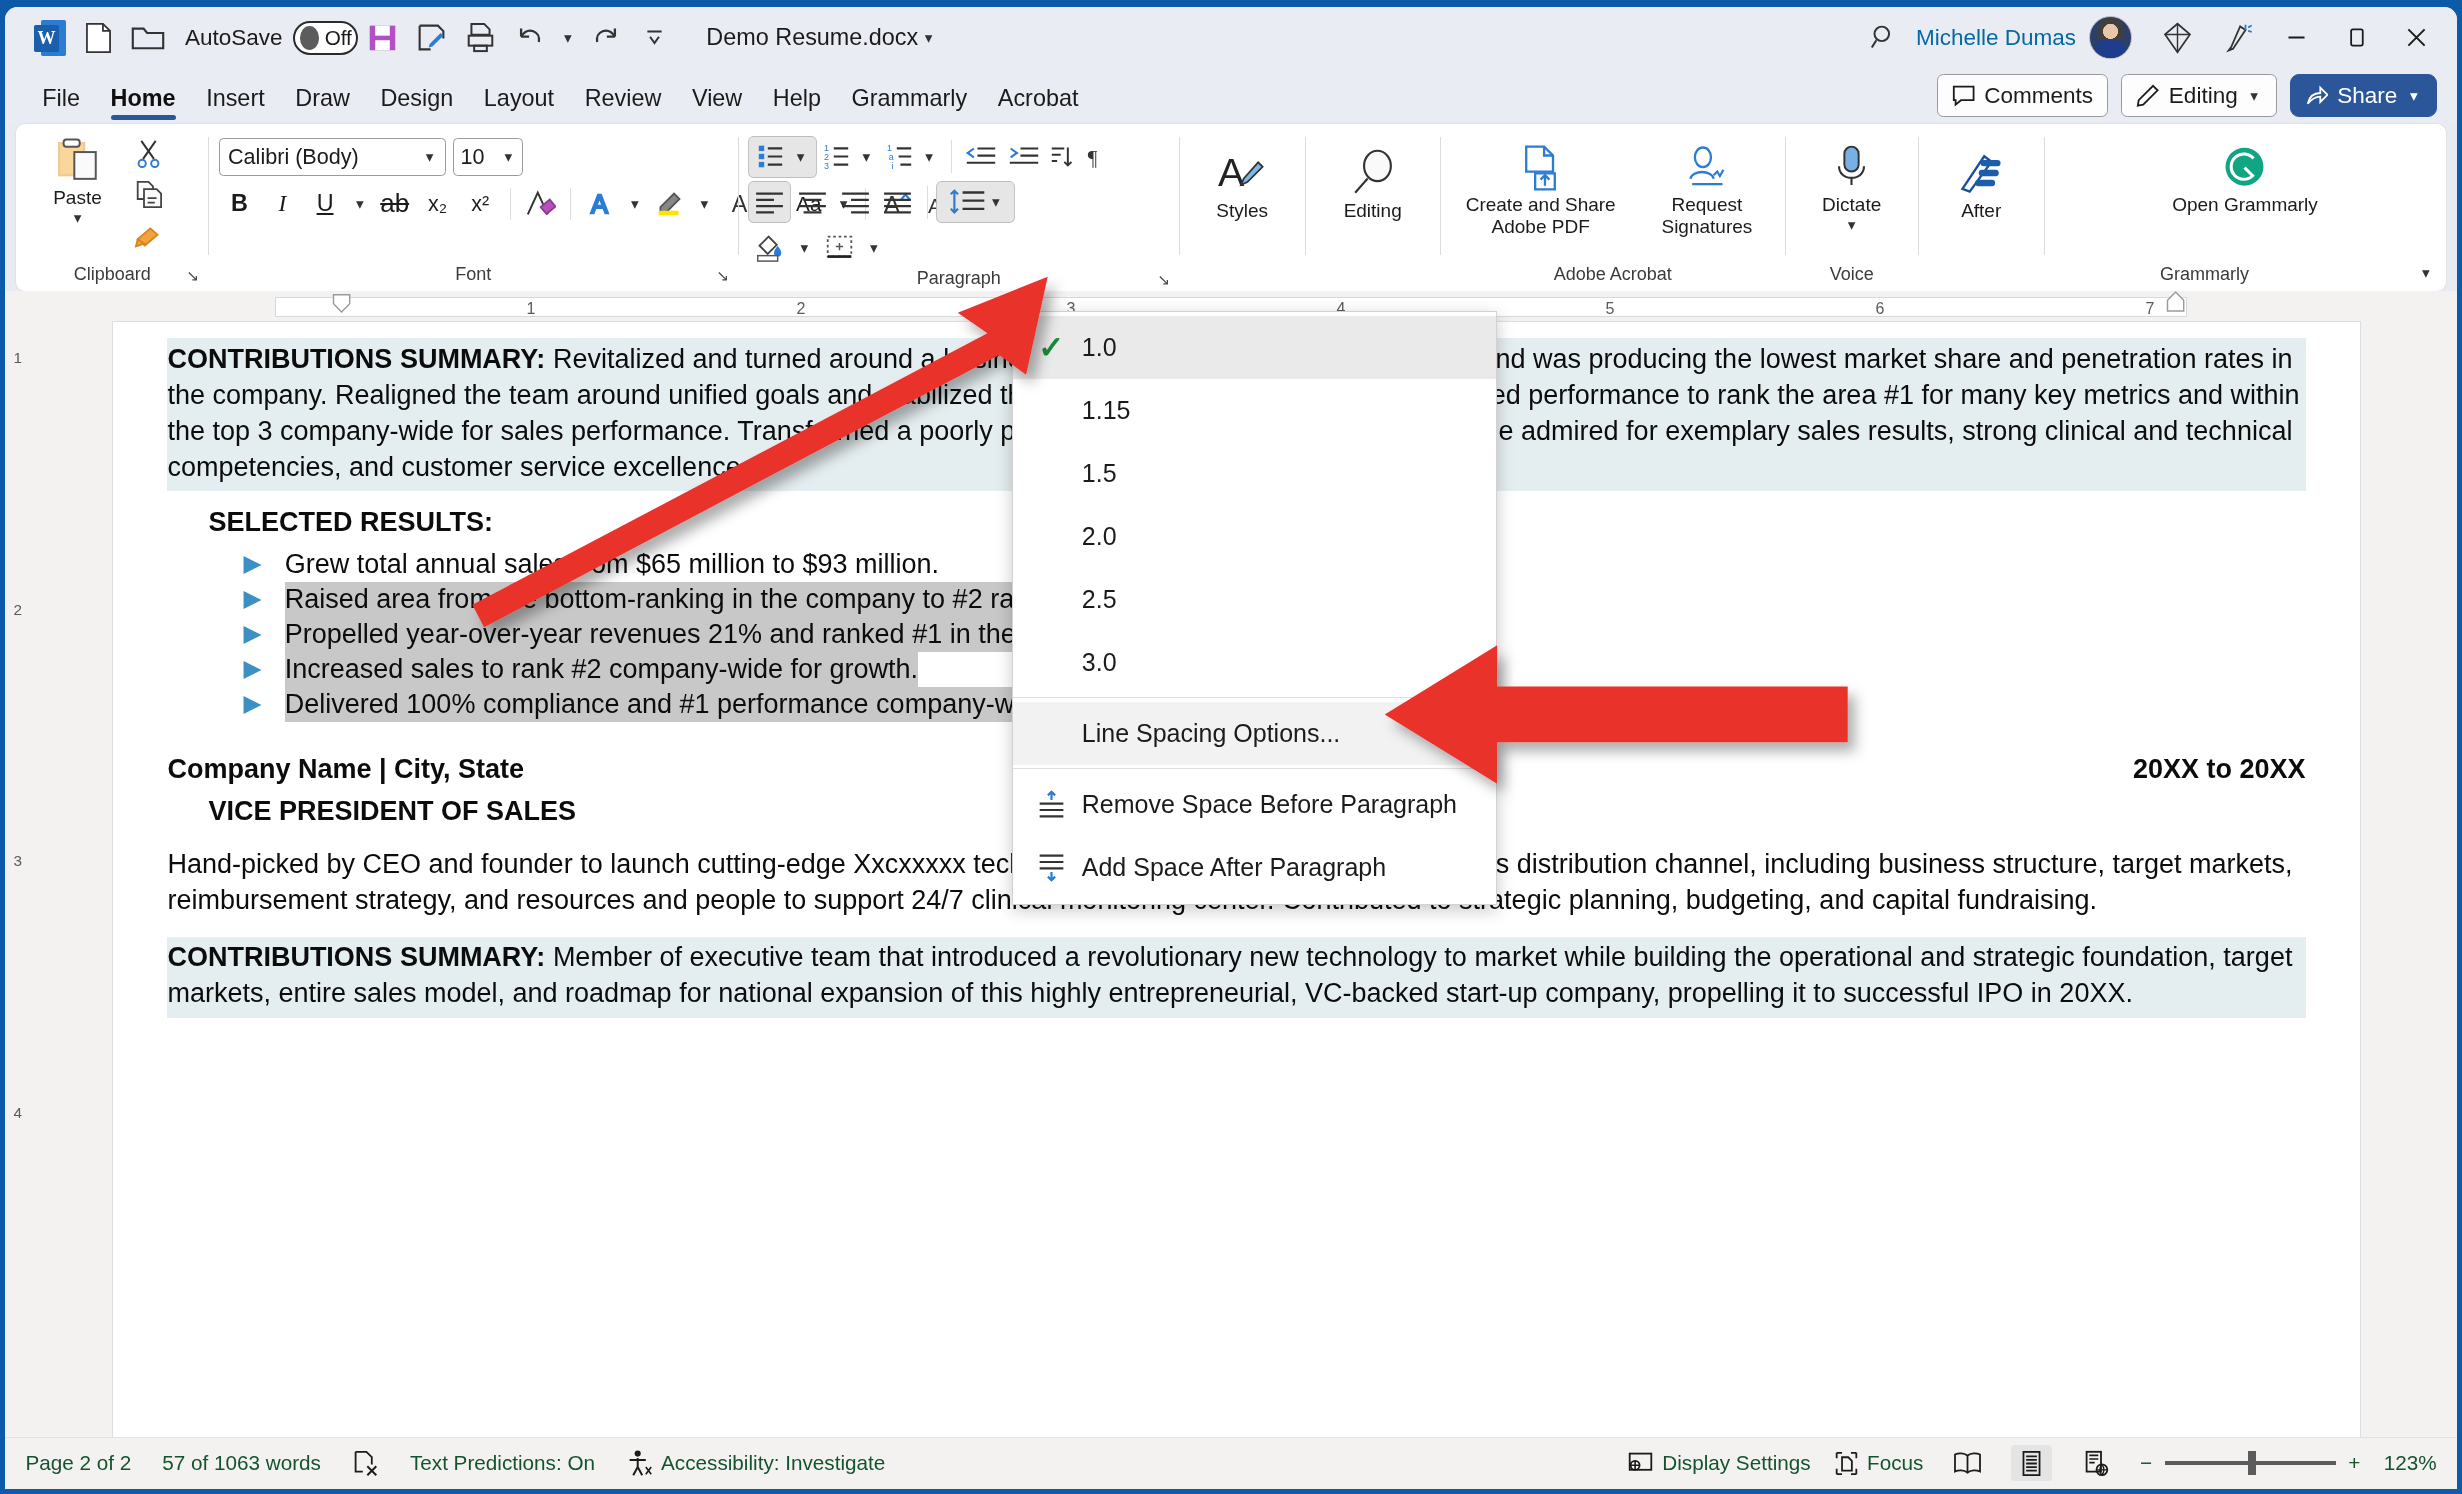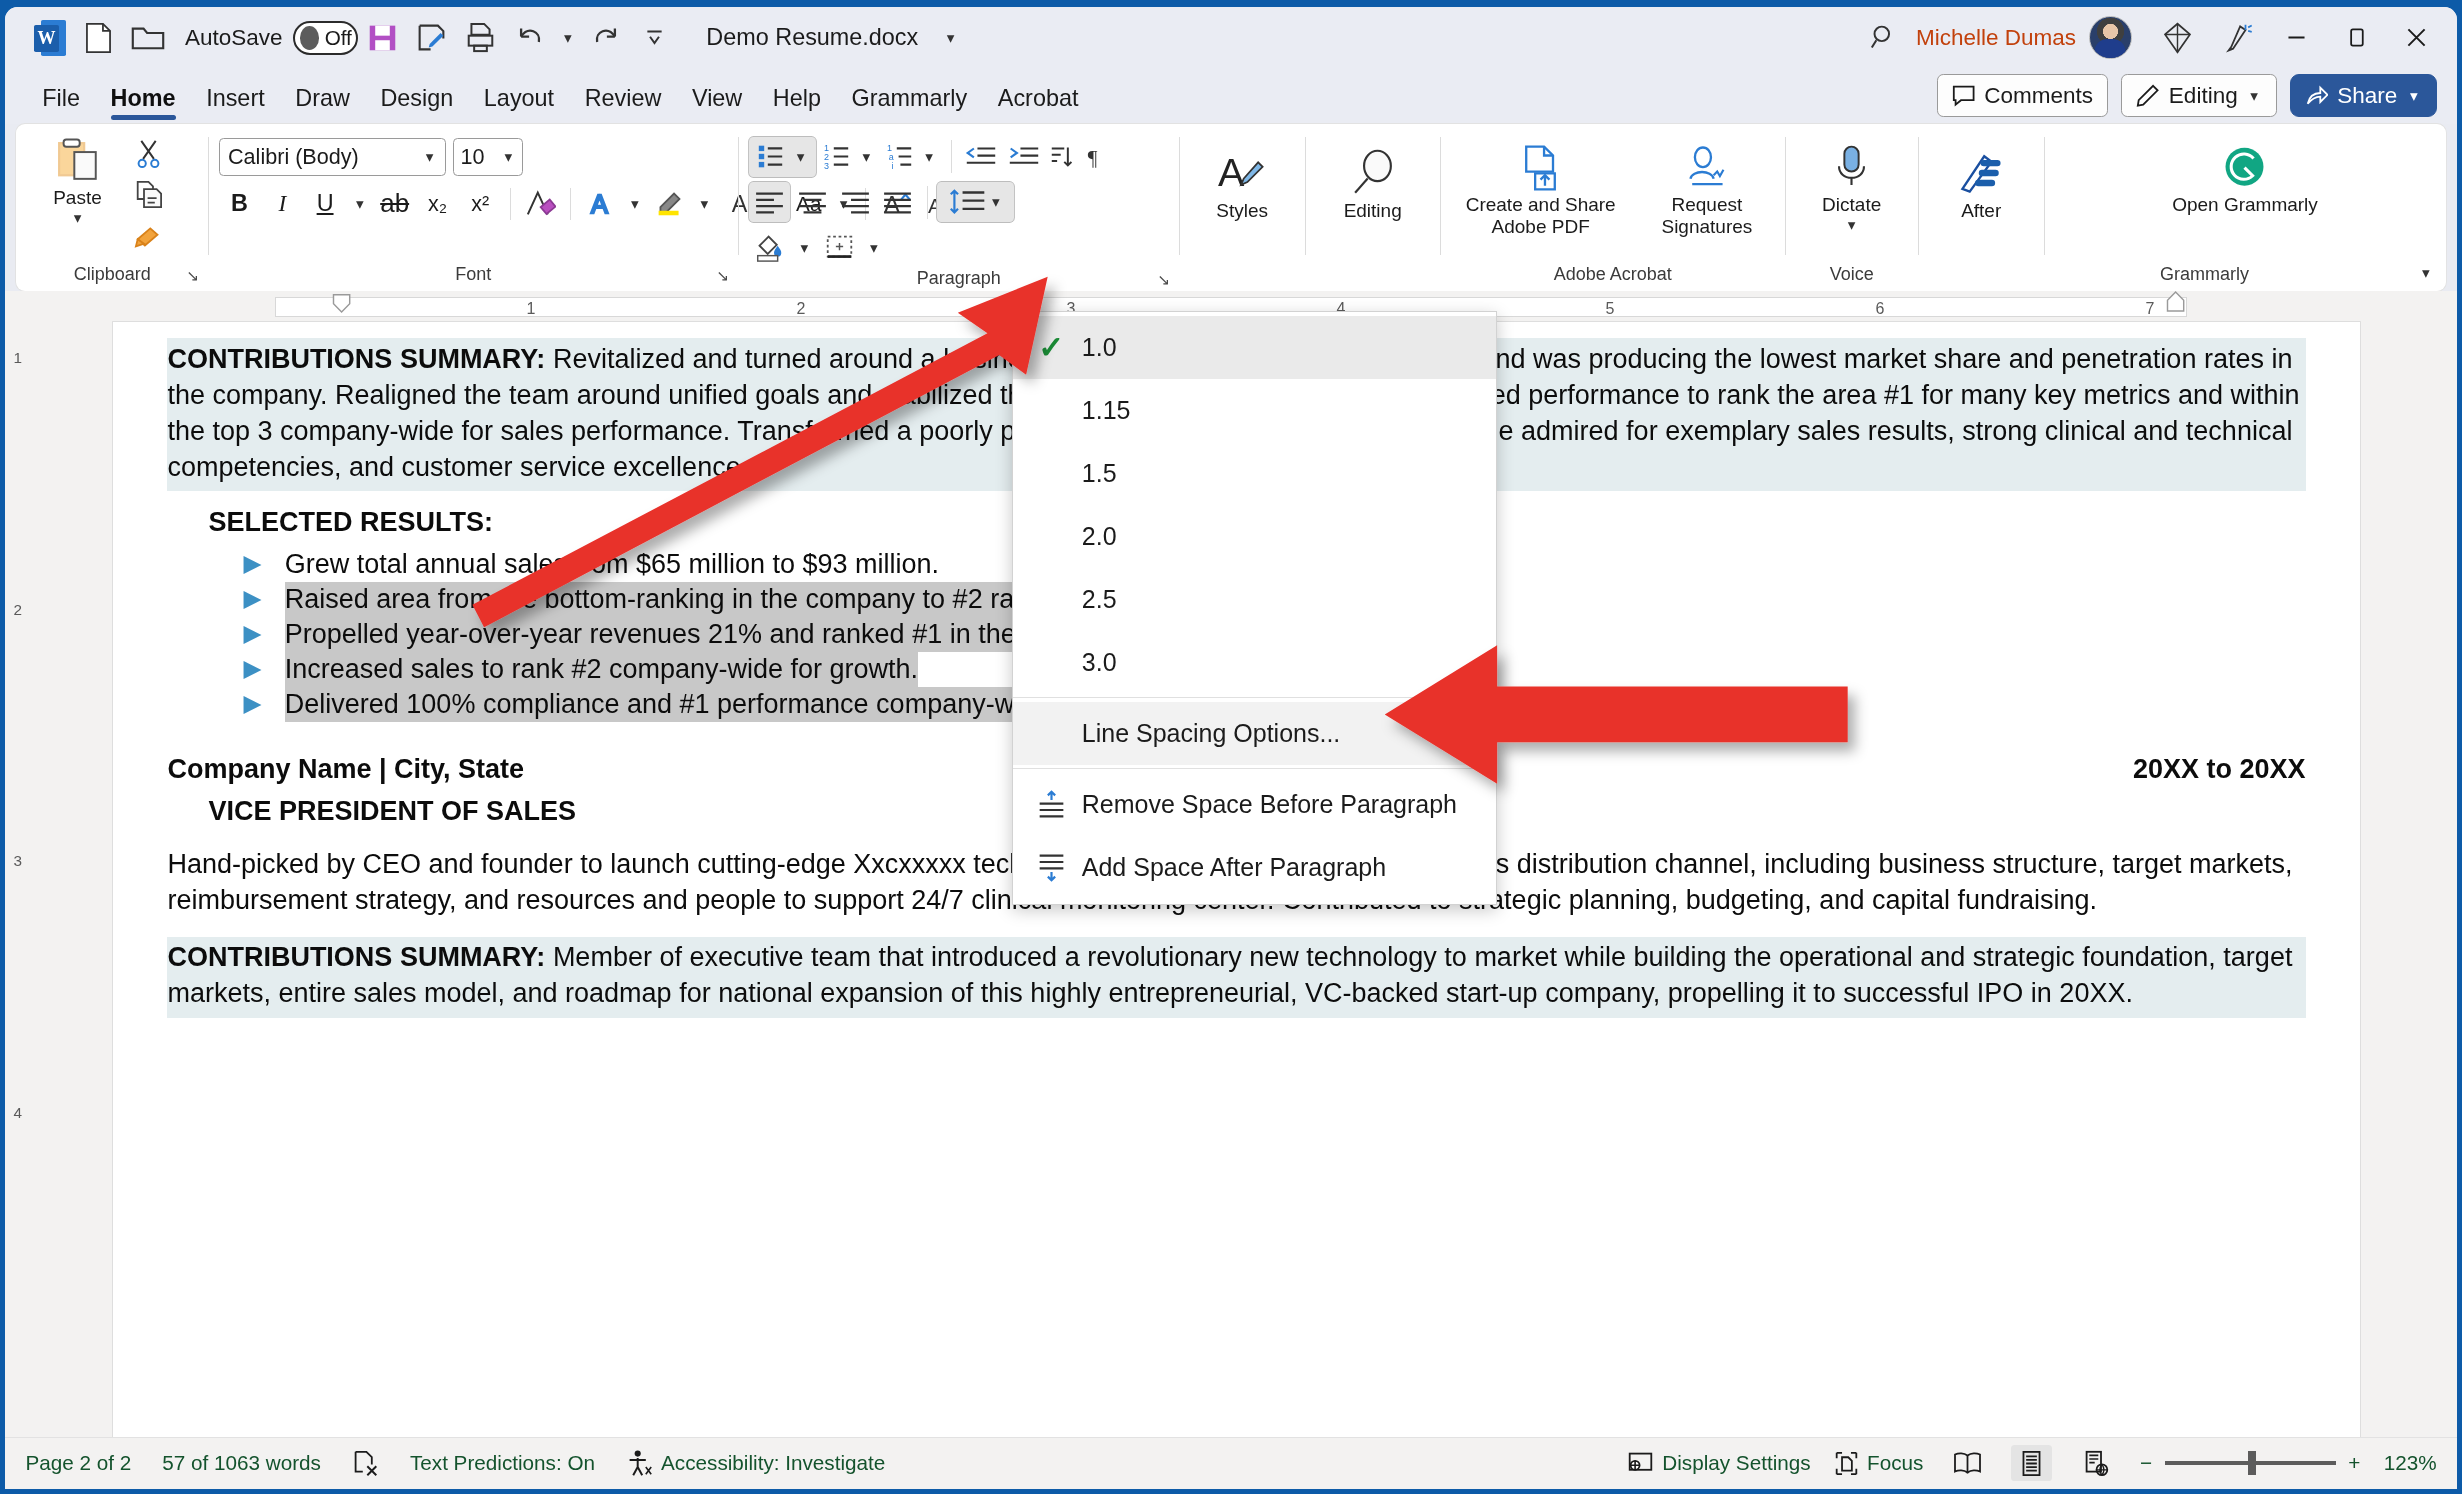--- a/index.html
+++ b/index.html
@@ -41,27 +41,27 @@
   .wordlogo .front { position:absolute; left:0; top:5.4px; width:25px; height:27px; background:#1b5eab; border-radius:1.8px;
      color:#fff; font-weight:bold; font-size:18px; display:flex; align-items:center; justify-content:center; font-family:"Liberation Serif",serif;}
   .autosave-label { font-size: 22.5px; color: #1b1b1b; margin: 0 10.8px 0 12.6px; }
   .toggle {
     width: 65px; height: 34px; border-radius: 17px; border: 2.2px solid #2b2b2b;
     background: #fff; display: flex; align-items: center; padding: 0 4.5px;
     font-size: 20.7px; color:#1b1b1b;
   }
   .toggle .knob { width: 24px; height: 24px; border-radius: 50%; background: #5c5c5c; margin-right: 5.4px; }
   .doctitle {
-    font-size: 23.4px; color: #1b1b1b; display: flex; align-items: center; gap: 25px;
+    font-size: 23.4px; color: #1b1b1b; display: flex; align-items: center; gap: 3px;
     margin-left: 27px;
   }
   .tb-right {
     margin-left: auto; display: flex; align-items: center; padding-right: 12.6px; gap: 3.6px;
   }
-  .username { font-size: 22.5px; color: #c2410c; margin-right: 9px; }
+  .username { font-size: 22.5px; color: #0369a1; margin-right: 9px; }
   .avatar {
     width: 43px; height: 43px; border-radius: 50%;
     background: radial-gradient(circle at 50% 35%, #e8c6a8 0 22%, #3f3f3f 23% 40%, #2a3f6a 41% 100%);
     border: 0.9px solid #b9b9b9;
     position: relative; overflow: hidden; margin-right: 14.4px;
   }
   .avatar::after {
     content:""; position:absolute; left:50%; top:54%; transform:translateX(-50%);
     width:31px; height:25px; border-radius:12.6px 12.6px 0 0; background:#1f3d8c;
   }

